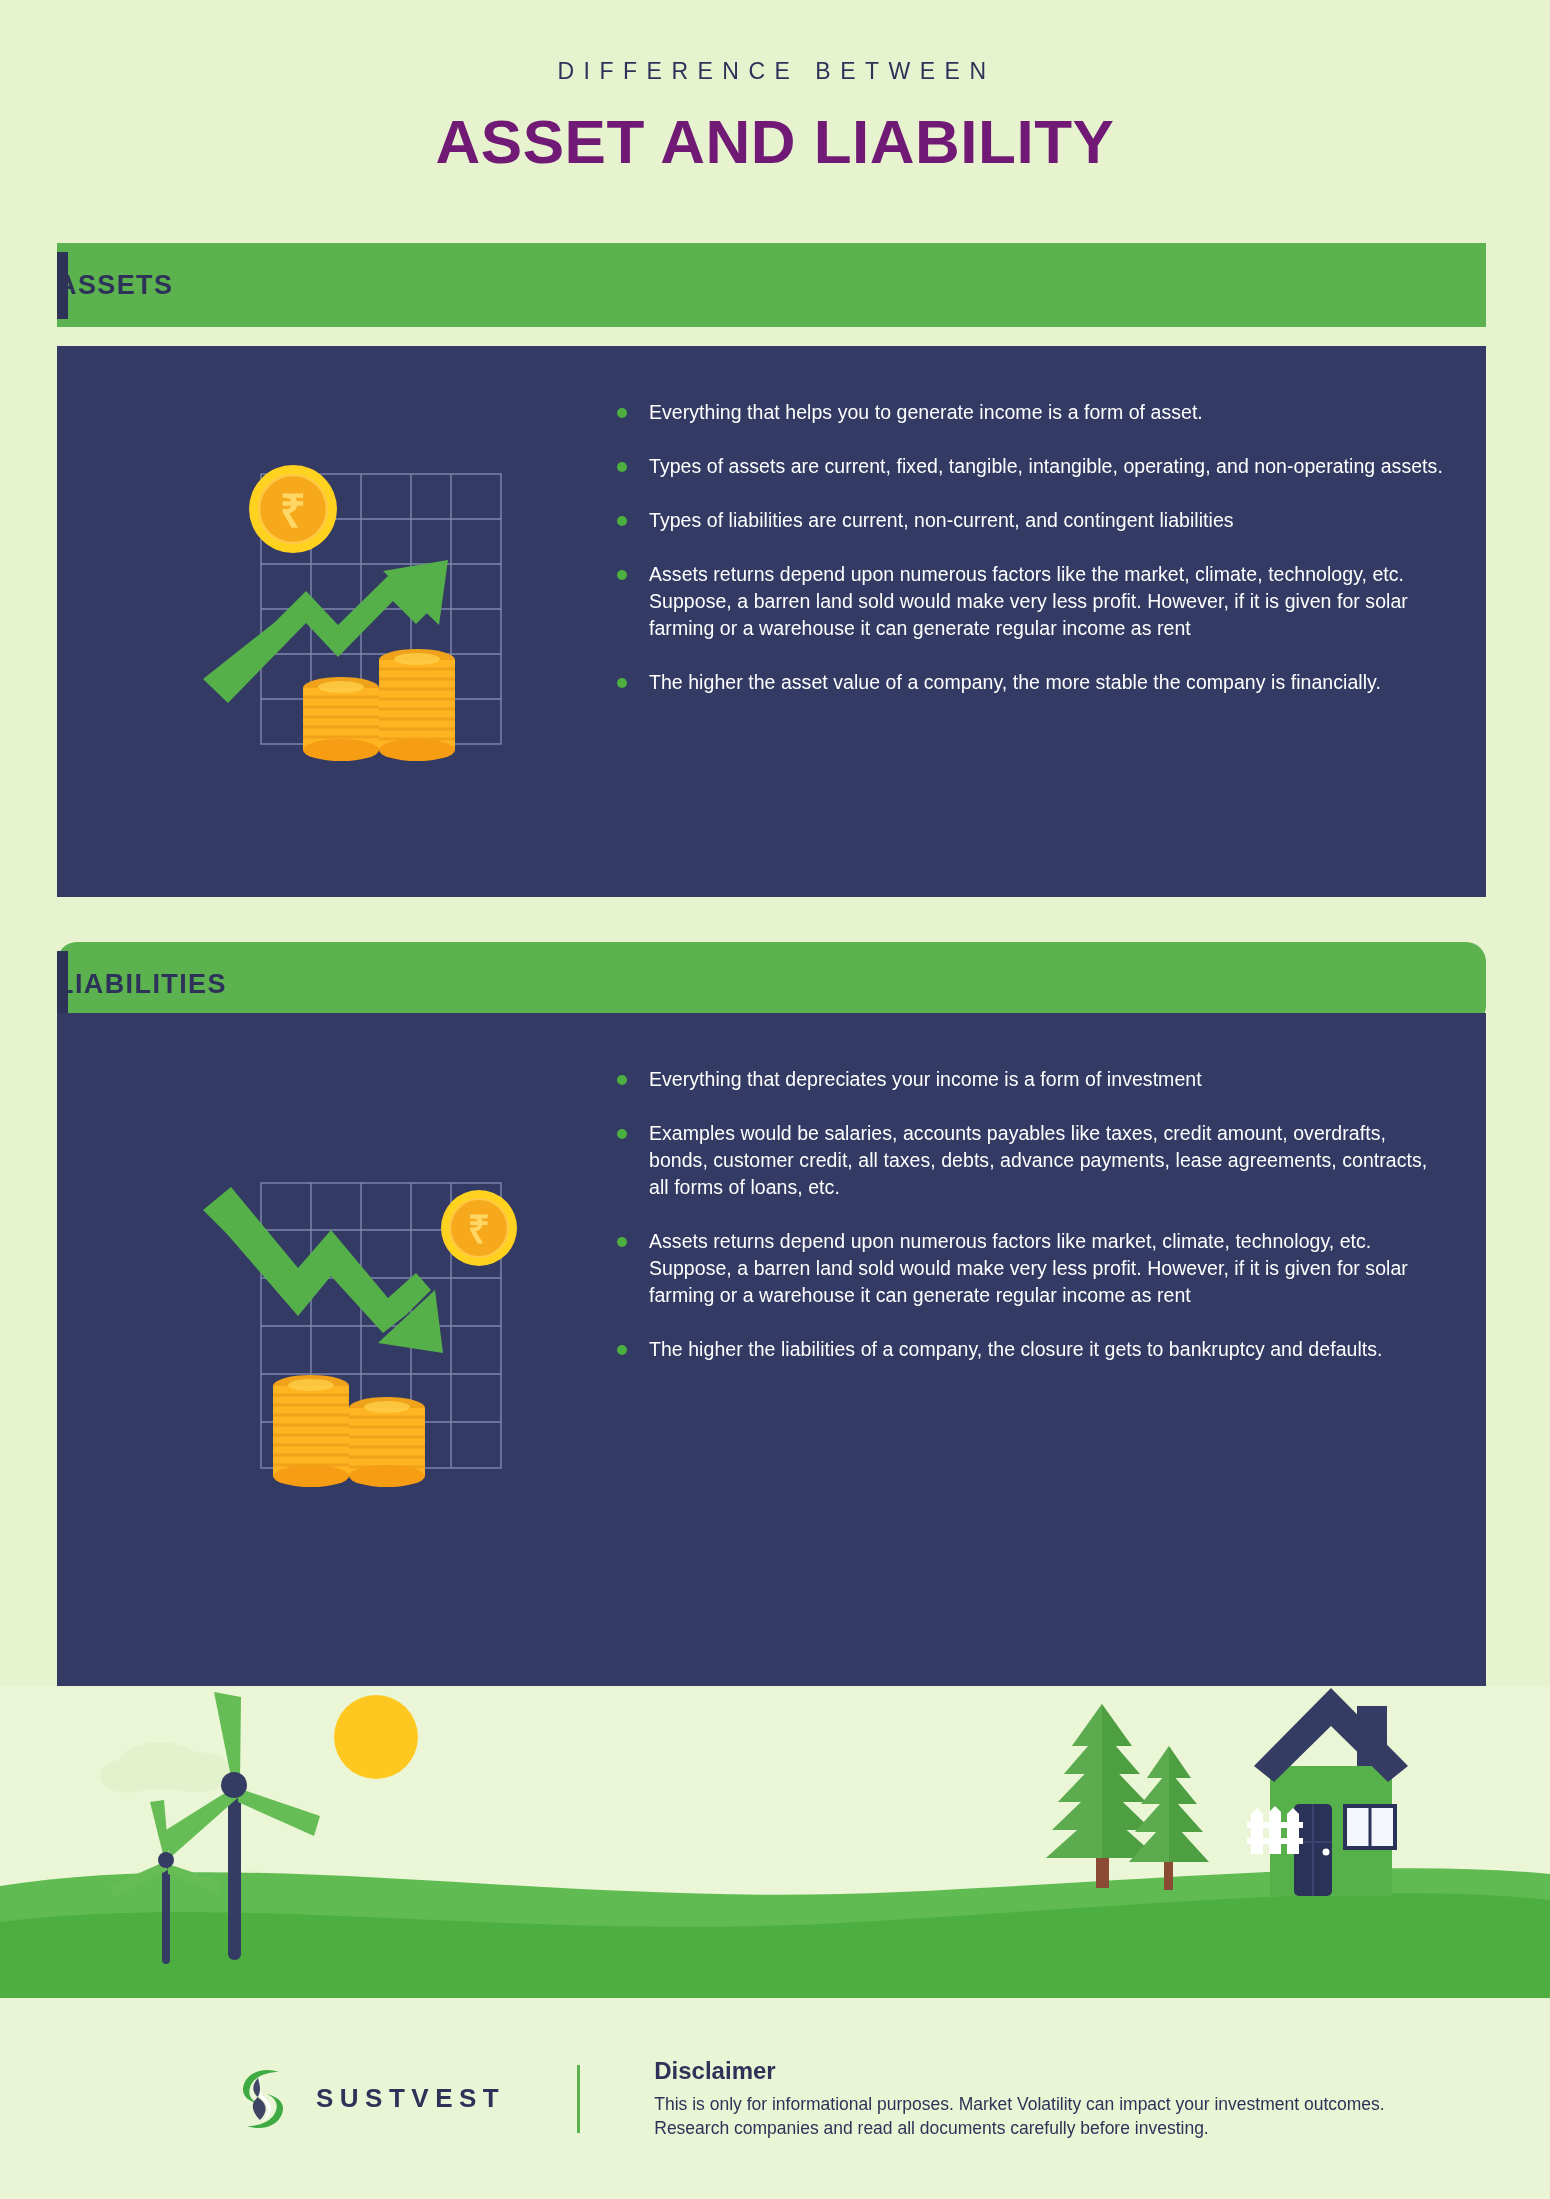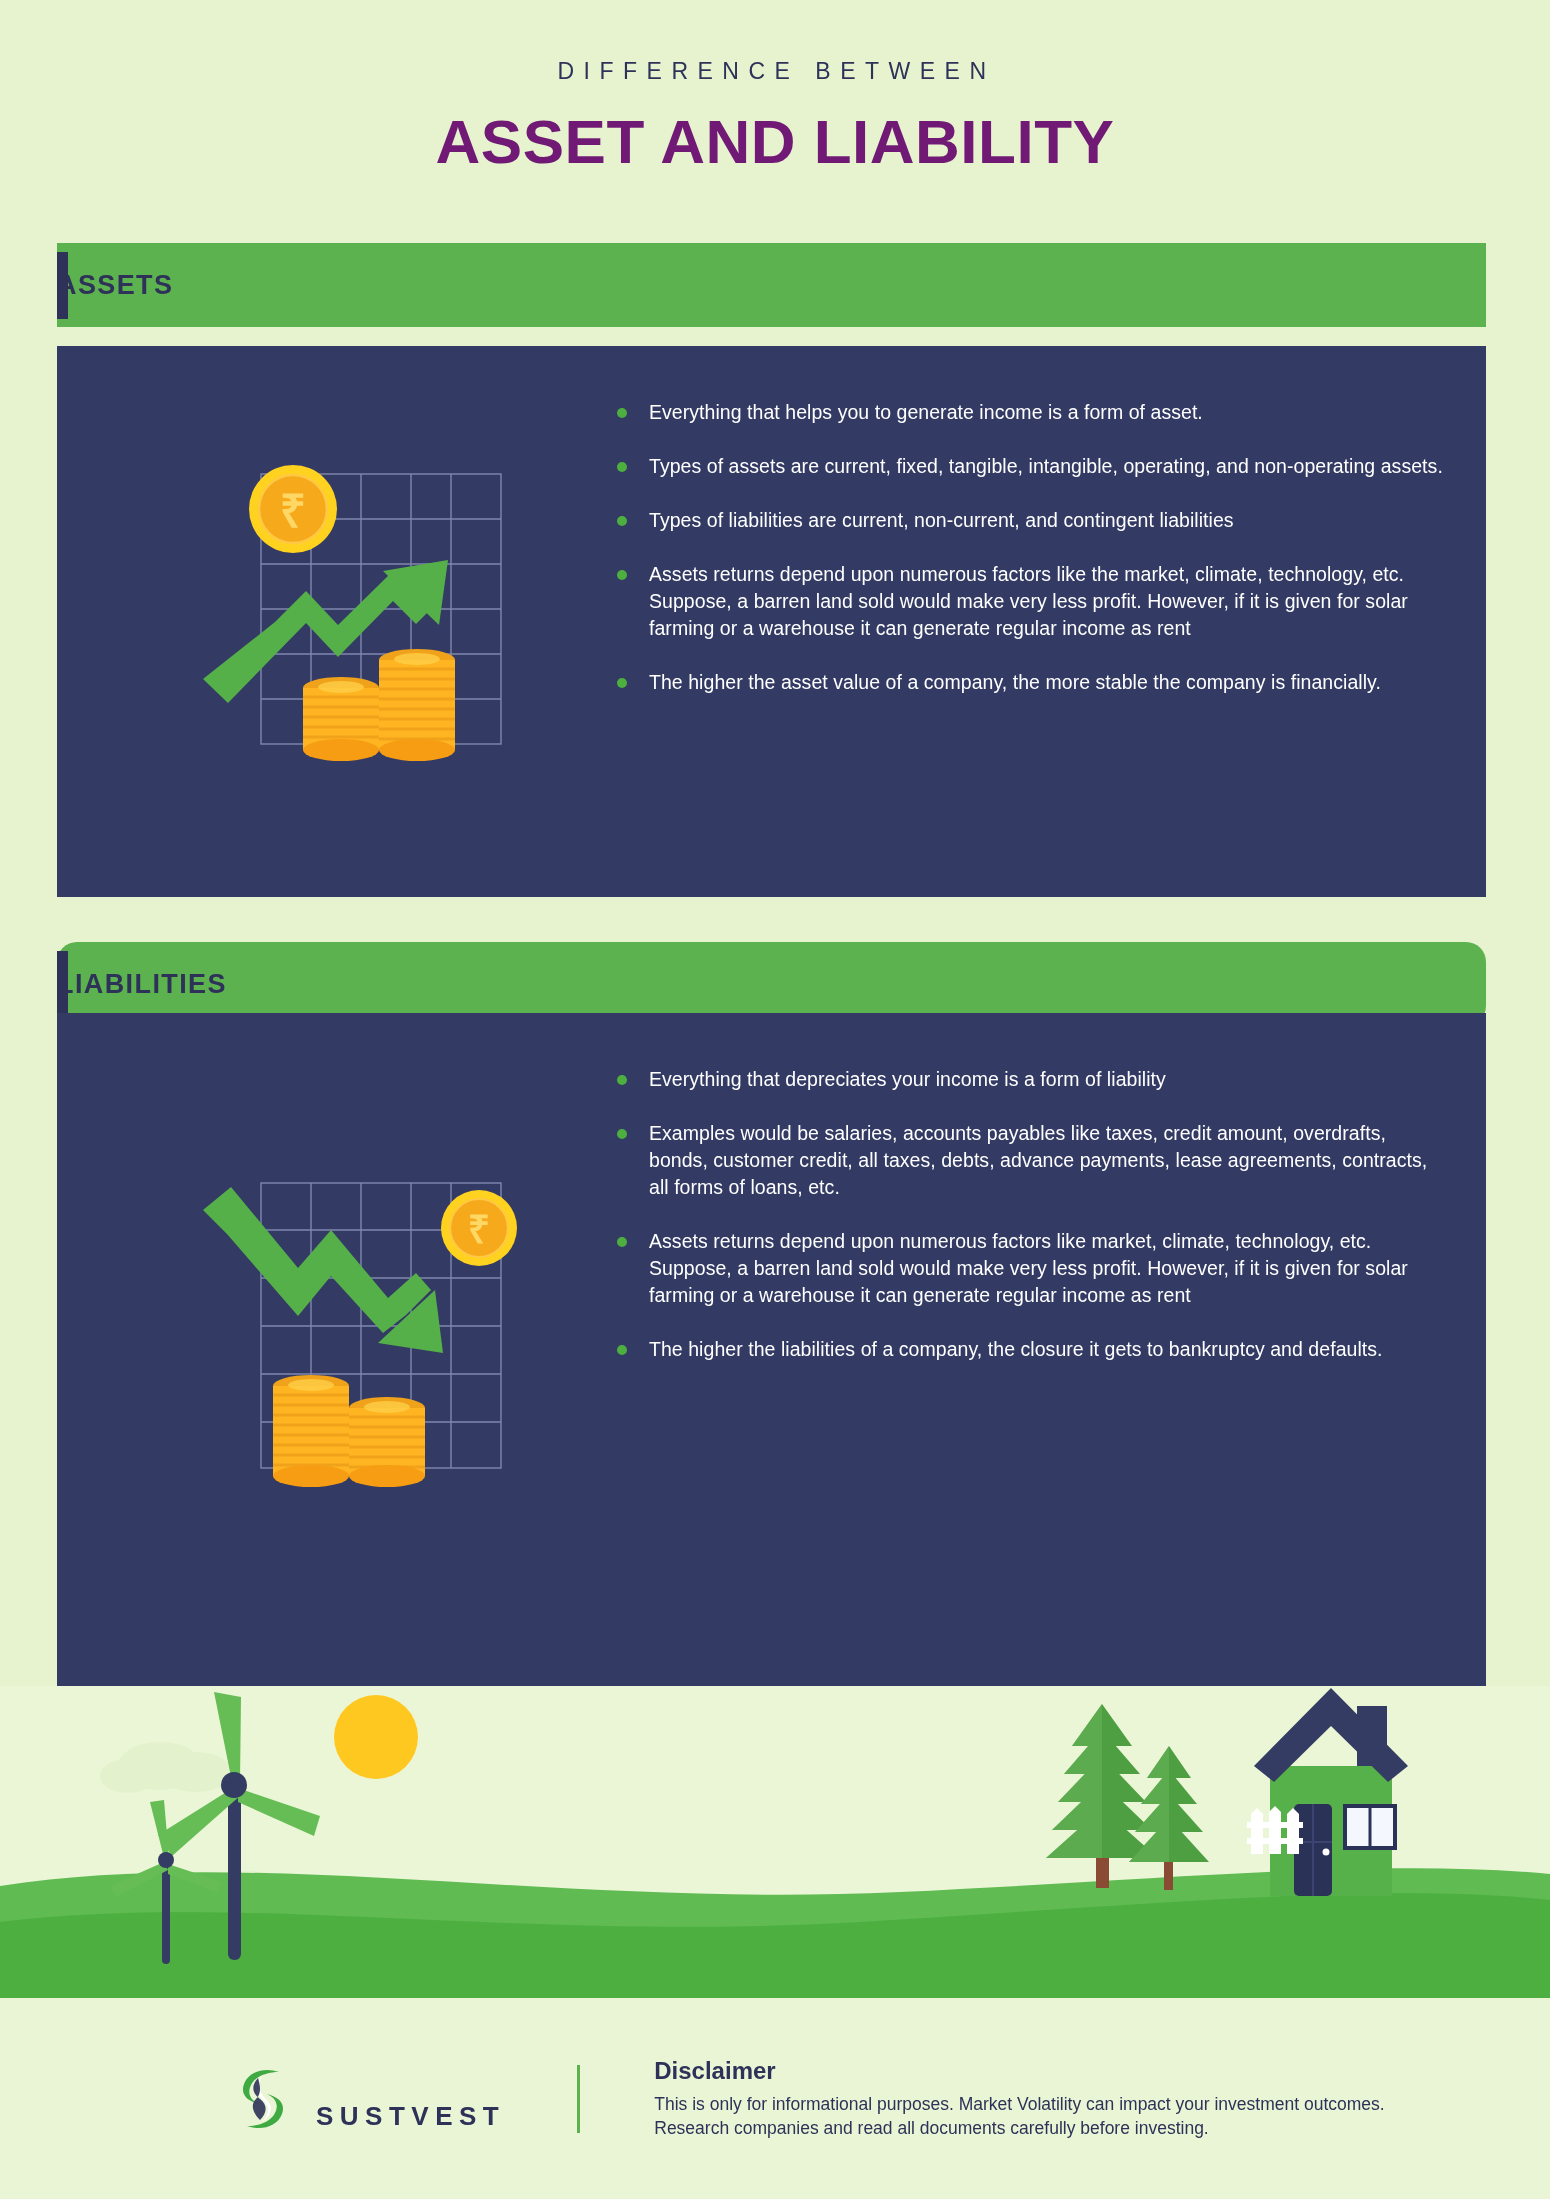--- a/index.html
+++ b/index.html
@@ -120,21 +120,21 @@
   .footer {
     position: absolute;
     left: 0; top: 1998px;
     width: 1550px; height: 201px;
     background: #eaf5d5;
     display: flex;
     align-items: center;
   }
   .footer-logo-wrap {
     display: flex;
-    align-items: flex-end;
+    align-items: center;
     margin-left: 232px;
   }
   .logo-text {
     margin-left: 22px;
     font-size: 26px;
     font-weight: 700;
     letter-spacing: 6.5px;
     color: #2e3258;
   }
   .footer-divider {
@@ -309,21 +309,21 @@
           <g>
             <circle cx="276" cy="60" r="38" fill="#ffd21f"></circle>
             <circle cx="276" cy="60" r="29" fill="#f7a91c"></circle>
             <circle cx="276" cy="60" r="29" fill="none" stroke="#ffc944" stroke-width="2.2"></circle>
             <text x="276" y="75" text-anchor="middle" font-family="'Liberation Sans', sans-serif" font-size="39" font-weight="700" fill="#ffd765">₹</text>
           </g>
         </svg>
       </div>
       <div class="text-col">
         <ul class="bullets">
-          <li>Everything that depreciates your income is a form of liability</li>
+          <li>Everything that depreciates your income is a form of investment</li>
           <li>Examples would be salaries, accounts payables like taxes, credit amount, overdrafts, bonds, customer credit, all taxes, debts, advance payments, lease agreements, contracts, all forms of loans, etc.</li>
           <li>Assets returns depend upon numerous factors like market, climate, technology, etc. Suppose, a barren land sold would make very less profit. However, if it is given for solar farming or a warehouse it can generate regular income as rent</li>
           <li>The higher the liabilities of a company, the closure it gets to bankruptcy and defaults.</li>
         </ul>
       </div>
     </div>
   </div>
 
   <div class="landscape">
     <svg width="1550" height="312" viewBox="0 0 1550 312">

